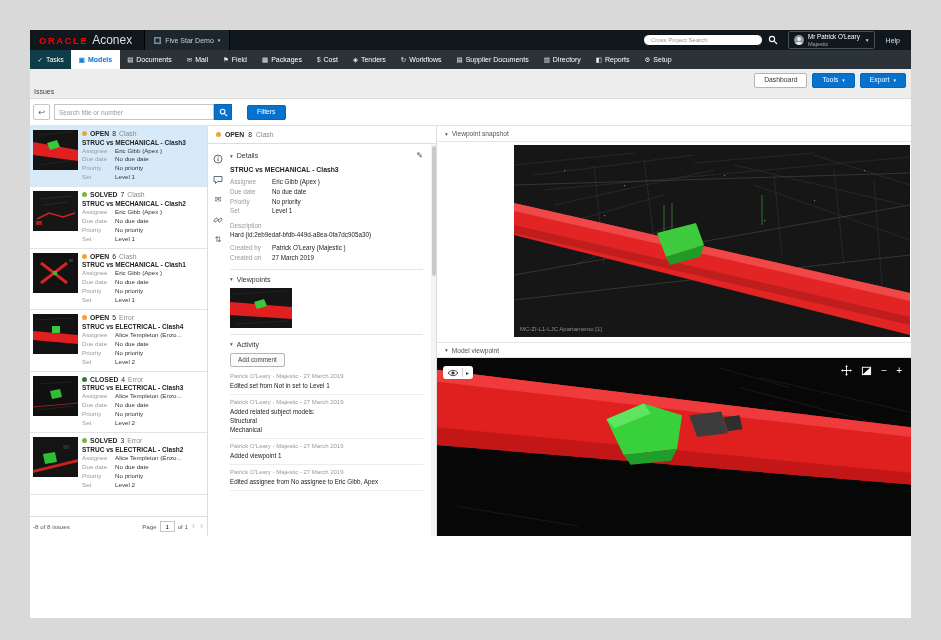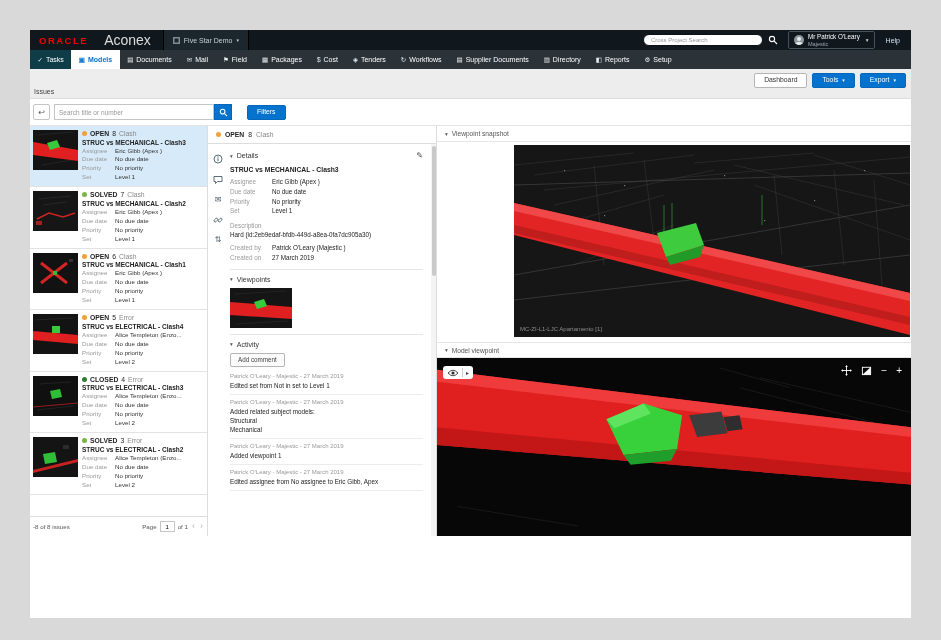--- a/index.html
+++ b/index.html
@@ -3,21 +3,21 @@
 <meta charset="utf-8">
 <style>
 *{margin:0;padding:0;box-sizing:border-box}
 html,body{width:941px;height:640px;overflow:hidden}
 body{background:#d9d9d9;font-family:"Liberation Sans",sans-serif;position:relative;color:#333}
 .app{position:absolute;left:30px;top:30px;width:881px;height:588px;background:#0c4a6e;display:flex;flex-direction:column;font-size:7px}
 
 
 .topbar{height:20px;background:#10171d;display:flex;align-items:center;flex:none}
 .brand{color:#f80000;font-size:9.5px;font-weight:bold;letter-spacing:1.5px;margin-left:9px}
-.product{color:#ddd;font-size:14px;margin-left:16px}
+.product{color:#ddd;font-size:12px;margin-left:4px}
 .proj{height:100%;display:flex;align-items:center;gap:4px;background:#1c262d;color:#c8d0d6;padding:0 9px;margin-left:12px;font-size:7px;border-left:1px solid #000;border-right:1px solid #000;cursor:pointer}
 .bldg{display:inline-block;width:7px;height:7px;background:#7f8b93;position:relative}
 .bldg::before{content:"";position:absolute;inset:1px;background:#1c262d;box-shadow:0 0 0 0.5px #7f8b93 inset}
 .spacer{flex:1}
 .cps{width:120px;height:12px;background:#fff;border-radius:6px;border:1px solid #0b1116;font-size:6px;padding:0 7px;color:#333}
 .cps::placeholder{color:#999}
 .tsearch{margin:0 4px 0 5px;cursor:pointer;display:flex}
 .userchip{display:flex;align-items:center;gap:4px;border:1px solid #46525a;border-radius:2px;padding:1px 5px;margin-left:6px;cursor:pointer}
 .avatar{width:10px;height:10px;border-radius:50%;background:#8d979e;position:relative;overflow:hidden;flex:none}
 .avatar::before{content:"";position:absolute;left:3px;top:1.5px;width:4px;height:4px;border-radius:50%;background:#e8ecee}

